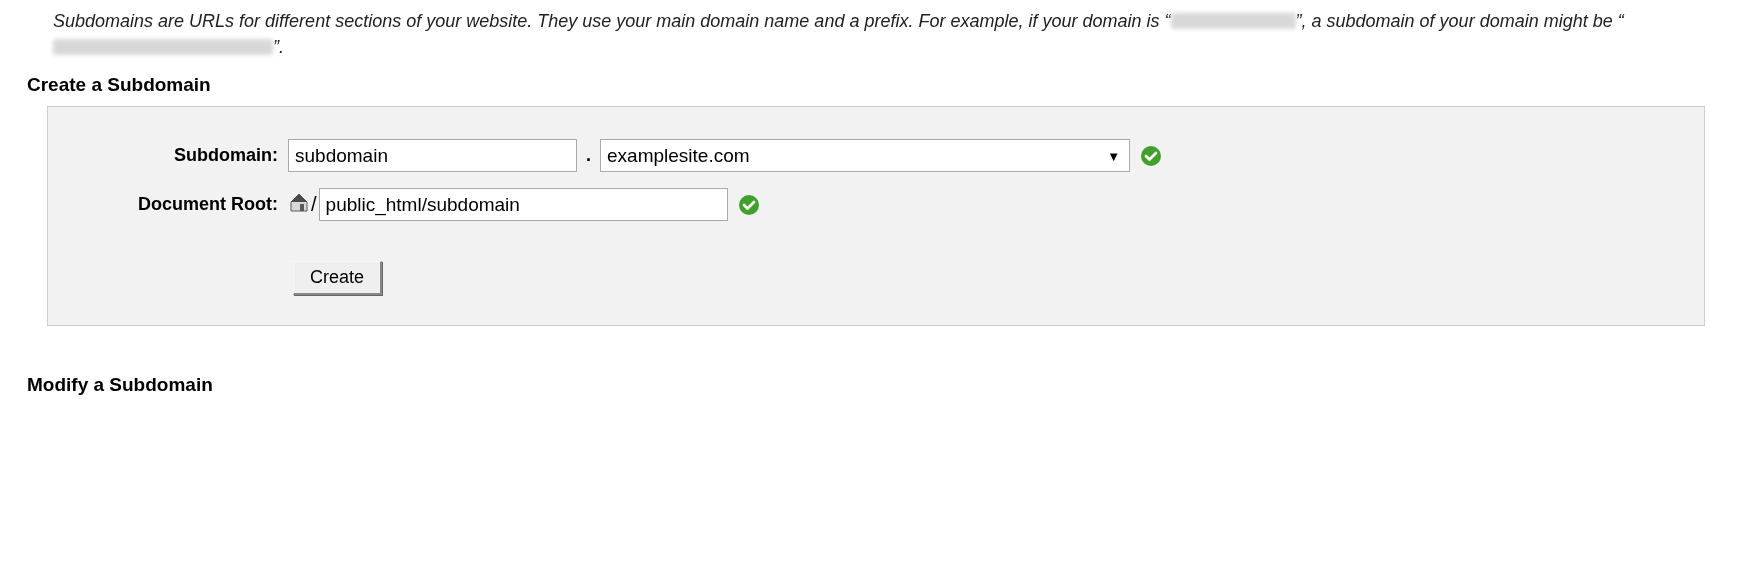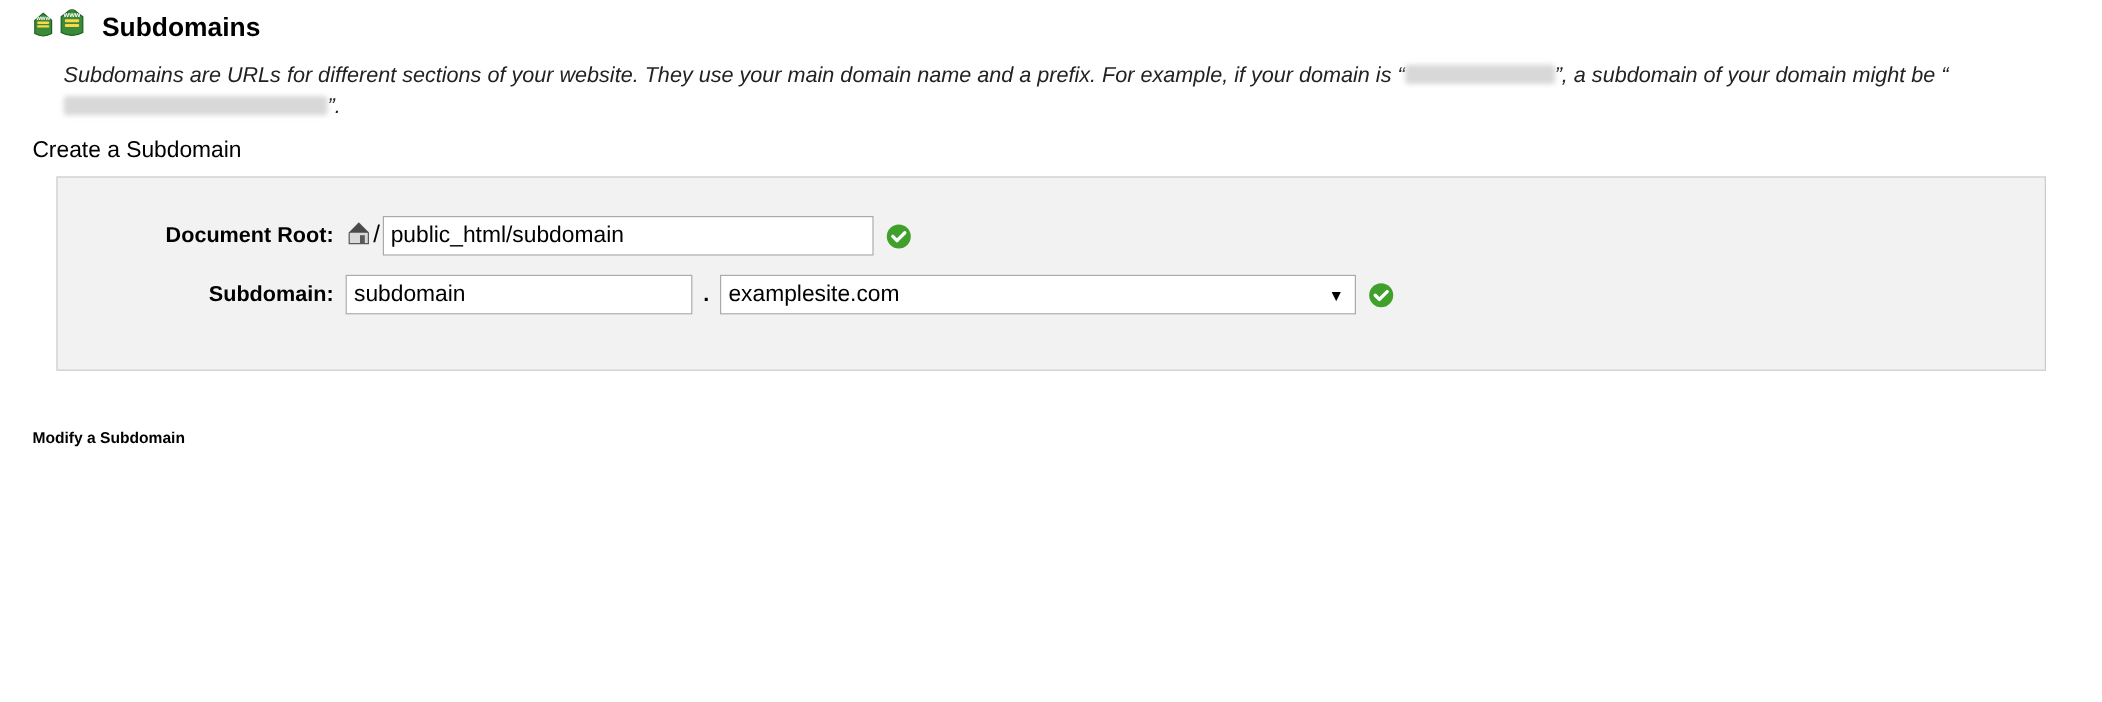--- a/index.html
+++ b/index.html
@@ -54,21 +54,21 @@
   }
   .blur-chip.home {
     background: #cfe3ee;
     width: 125px;
   }
   .home-icon {
     display: inline-block;
     vertical-align: -4px;
   }
   .section-heading {
-    font-weight: normal;
+    font-weight: bold;
     font-size: 19px;
     margin: 0 0 10px 2px;
   }
   .form-box {
     border: 1px solid #cccccc;
     background: #f2f2f2;
     margin: 0 22px 0 22px;
     padding: 32px 20px 30px 20px;
   }
   .form-row {
@@ -154,58 +154,56 @@
     background: #efefef;
     border-top: 1px solid #f8f8f8;
     border-left: 1px solid #f8f8f8;
     border-right: 2px solid #888;
     border-bottom: 2px solid #888;
     box-shadow: 1px 1px 0 #666;
     cursor: pointer;
   }
   .modify-heading {
     font-weight: bold;
-    font-size: 13px;
+    font-size: 19px;
     margin: 48px 0 0 2px;
   }
 </style>
 </head>
 <body>
 
 <div class="wrap">
 
-  <div class="page-title-row">
-    <span class="title-icon">
-      <svg width="50" height="30" viewBox="0 0 50 30">
-        <g>
-          <path d="M4 9 L11 3 L18 9 L18 20 Q11 24 4 20 Z" fill="#3a8b38" stroke="#1e5d1e" stroke-width="1"></path>
-          <rect x="6" y="10" width="10" height="2" rx="1" fill="#ffd54a"></rect>
-          <rect x="6" y="13" width="10" height="2" rx="1" fill="#ffd54a"></rect>
-          <text x="11" y="9" font-size="5" fill="#fff" text-anchor="middle" font-weight="bold">www</text>
-        </g>
-        <g transform="translate(22,-3)">
-          <path d="M4 9 L13 2 L22 9 L22 22 Q13 27 4 22 Z" fill="#3a8b38" stroke="#1e5d1e" stroke-width="1"></path>
-          <rect x="7" y="11" width="12" height="2.5" rx="1" fill="#ffd54a"></rect>
-          <rect x="7" y="15" width="12" height="2.5" rx="1" fill="#ffd54a"></rect>
-          <text x="13" y="9" font-size="6" fill="#fff" text-anchor="middle" font-weight="bold">www</text>
-        </g>
-      </svg>
-    </span>
-    <span class="page-title">Subdomains</span>
-  </div>
 
   <div class="intro">
     <p class="italic">
       <span>Subdomains are URLs for different sections of your website. They use your main domain name and a prefix. For example, if your domain is “</span><span class="blur-chip"></span><span>”, a subdomain of your domain might be “</span><span class="blur-chip wide"></span><span>”.</span>
     </p>
   </div>
 
   <div class="section-heading">Create a Subdomain</div>
 
   <div class="form-box">
+
+    <div class="form-row">
+      <div class="form-label">Subdomain:</div>
+      <input type="text" class="text-input subdomain-input" value="subdomain" style="">
+      <span class="dot-sep">.</span>
+      <span class="select-wrap">
+        <select class="domain-select">
+          <option>examplesite.com</option>
+        </select>
+      </span>
+      <span class="valid-icon">
+        <svg width="22" height="22" viewBox="0 0 22 22">
+          <circle cx="11" cy="11" r="10" fill="#3fa12b"></circle>
+          <path d="M6 11 L9.5 14.5 L16 8" stroke="#ffffff" stroke-width="2.8" fill="none" stroke-linecap="round" stroke-linejoin="round"></path>
+        </svg>
+      </span>
+    </div>
 
     <div class="form-row">
       <div class="form-label">Document Root:</div>
       <span class="home-prefix">
         <span>
           <svg width="22" height="21" viewBox="0 0 22 21">
             <path d="M3 10 L11 2 L19 10 L19 19 L3 19 Z" fill="#d9d9d9" stroke="#595959" stroke-width="1"></path>
             <path d="M3 10 L11 2 L19 10" fill="#4a4a4a"></path>
             <rect x="12" y="12" width="4" height="7" fill="#595959"></rect>
           </svg>
@@ -214,35 +212,21 @@
       </span>
       <input type="text" class="text-input docroot-input" value="public_html/subdomain" style="">
       <span class="valid-icon">
         <svg width="22" height="22" viewBox="0 0 22 22">
           <circle cx="11" cy="11" r="10" fill="#3fa12b"></circle>
           <path d="M6 11 L9.5 14.5 L16 8" stroke="#ffffff" stroke-width="2.8" fill="none" stroke-linecap="round" stroke-linejoin="round"></path>
         </svg>
       </span>
     </div>
 
-    <div class="form-row">
-      <div class="form-label">Subdomain:</div>
-      <input type="text" class="text-input subdomain-input" value="subdomain" style="">
-      <span class="dot-sep">.</span>
-      <span class="select-wrap">
-        <select class="domain-select">
-          <option>examplesite.com</option>
-        </select>
-      </span>
-      <span class="valid-icon">
-        <svg width="22" height="22" viewBox="0 0 22 22">
-          <circle cx="11" cy="11" r="10" fill="#3fa12b"></circle>
-          <path d="M6 11 L9.5 14.5 L16 8" stroke="#ffffff" stroke-width="2.8" fill="none" stroke-linecap="round" stroke-linejoin="round"></path>
-        </svg>
-      </span>
+    <div class="button-row">
+      <button class="create-btn">Create</button>
     </div>
 
-
   </div>
 
   <div class="modify-heading">Modify a Subdomain</div>
 
 </div>
 
 </body></html>

